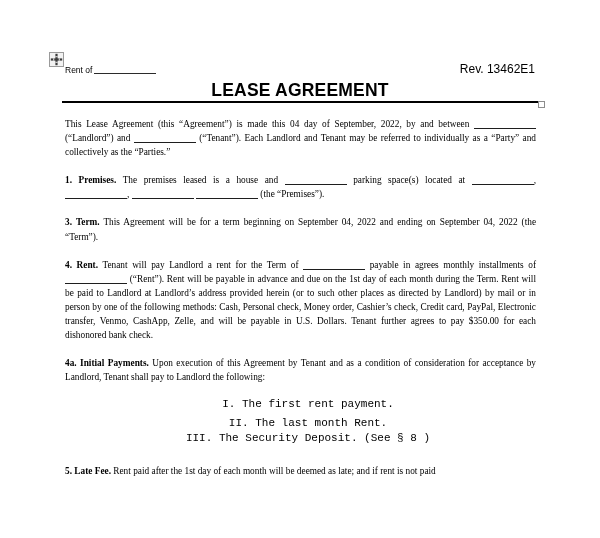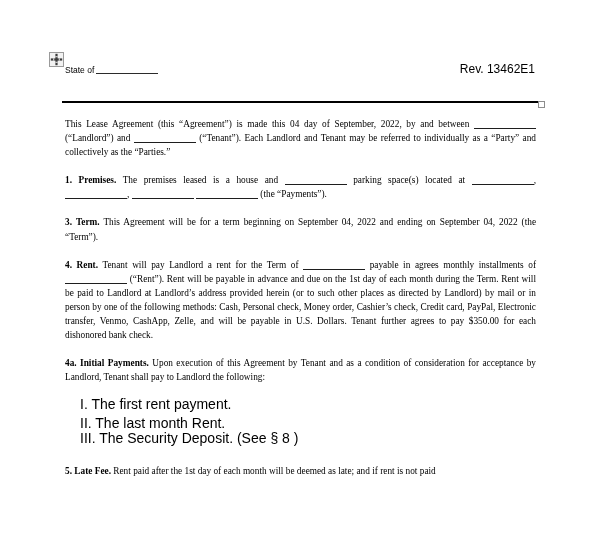--- a/index.html
+++ b/index.html
@@ -128,23 +128,24 @@
 
   
   .roman-list {
     margin: 0 0 13px 0;
     padding: 0;
     list-style: none;
   }
   .roman-list li {
     margin: 0 0 0 15px;
     padding: 0;
-    font-size: 14px;
+    font-size: 11px;
     line-height: 14.6px;
-    text-align: left;
+    text-align: center;
+    font-family: Liberation Mono, monospace;
   }
   .roman-list li.gap { margin-top: 4px; }
 
   .spacer-sm { height: 6px; }
 </style>
 </head>
 <body>
 
 <div class="page">
 
@@ -157,45 +158,46 @@
       <g fill="#ffffff">
         <rect x="5.4" y="3.3" width="2.2" height="0.9"></rect>
         <rect x="5.4" y="8.8" width="2.2" height="0.9"></rect>
         <rect x="3.3" y="5.4" width="0.9" height="2.2"></rect>
         <rect x="8.8" y="5.4" width="0.9" height="2.2"></rect>
       </g>
     </svg>
   </div>
 
   <div class="header-row">
-    <span class="state-of"><span>State of</span><span class="blank-sm"></span></span>
+    <span class="state-of"><span>Rent of</span><span class="blank-sm"></span></span>
     <span class="rev">Rev. 13462E1</span>
   </div>
 
+  <div class="doc-title">LEASE AGREEMENT</div>
   <div class="title-rule"></div>
   <div class="rule-handle"></div>
 
   <div class="body">
 
     <p class="para"><span>This Lease Agreement (this “Agreement”) is made this 04 day of September, 2022, by and between</span>
       <span class="blank w-lg"></span>
       <span>(“Landlord”) and</span>
       <span class="blank w-lg"></span>
       <span>(“Tenant”). Each Landlord and Tenant may be referred to individually as a “Party” and collectively as the “Parties.”</span></p>
 
     <p class="para"><b>1.</b>
       <b>Premises.</b>
       <span>The premises leased is a house and</span>
       <span class="blank w-lg"></span>
       <span>parking space(s) located at</span>
       <span class="blank w-lg"></span><span>,</span>
       <span class="blank w-lg"></span><span>,</span>
       <span class="blank w-lg"></span>
       <span class="blank w-lg"></span>
-      <span>(the “Payments”).</span></p>
+      <span>(the “Premises”).</span></p>
 
 
     <p class="para"><b>3.</b>
       <b>Term.</b>
       <span>This Agreement will be for a term beginning on September 04, 2022 and ending on September 04, 2022 (the “Term”).</span></p>
 
     <p class="para"><b>4.</b>
       <b>Rent.</b>
       <span>Tenant will pay Landlord a rent for the Term of</span>
       <span class="blank w-lg"></span>

